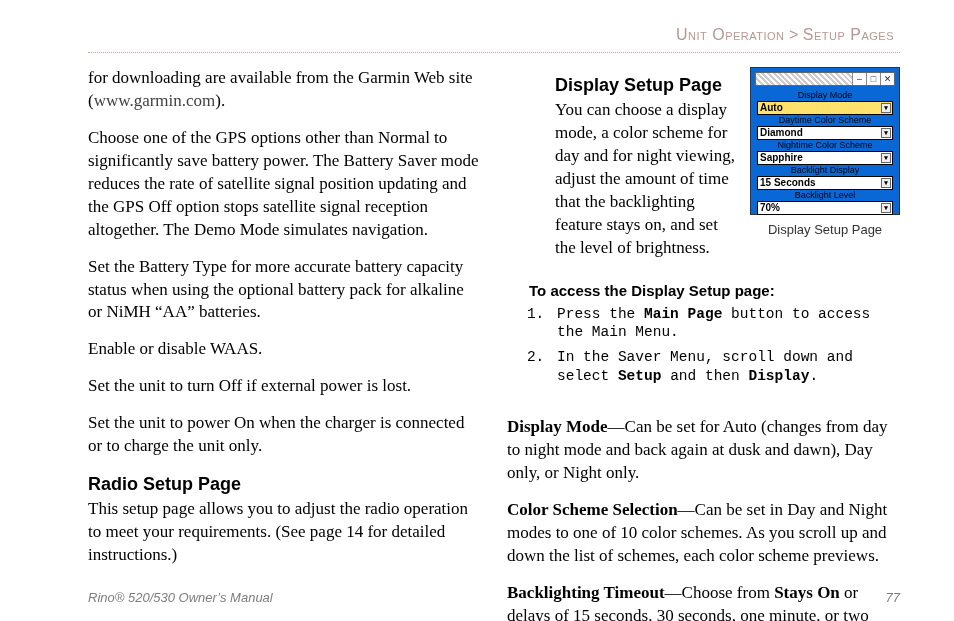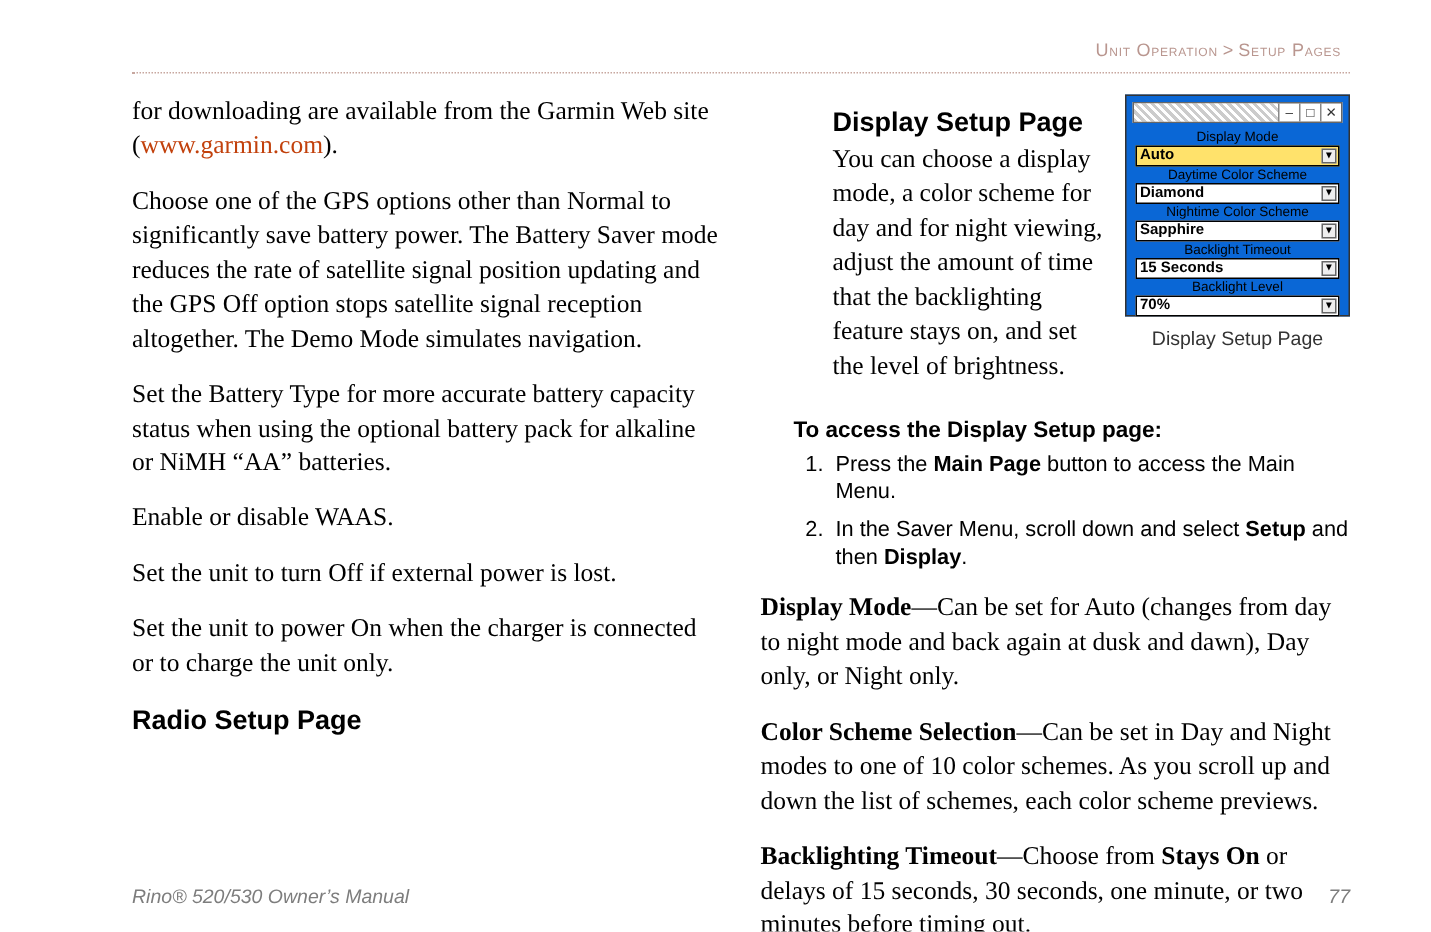--- a/index.html
+++ b/index.html
@@ -1,40 +1,40 @@
 <!DOCTYPE html>
 <html><head>
 <meta charset="utf-8">
 <style>
   * { box-sizing: border-box; margin: 0; padding: 0; }
   html, body { width: 954px; height: 621px; background: #fff; font-family: "Times New Roman", Times, serif; color: #000; }
   .page { position: relative; width: 954px; height: 621px; padding: 26px 54px 20px 88px; }
-  .breadcrumb { text-align: right; font-family: Arial, Helvetica, sans-serif; font-size: 12px; color: #b9968f; padding-right: 6px; padding-bottom: 5px; }
+  .breadcrumb { text-align: right; font-family: Arial, Helvetica, sans-serif; font-size: 16px; color: #b9968f; padding-right: 6px; padding-bottom: 5px; }
   .breadcrumb .sep { color: #b9968f; }
   .dotted { border: none; border-top: 1px dotted #c7a79f; margin-bottom: 14px; margin-top: 3px; }
   .columns { display: flex; gap: 26px; }
   .col { flex: 1; font-size: 17px; line-height: 1.35; }
   .col p { margin-bottom: 14px; }
-  .link { color: #c2410c; }
+  .link { color: #404040; }
   .h2 { font-family: Arial, Helvetica, sans-serif; font-weight: bold; font-size: 18px; margin-top: 6px; margin-bottom: 2px; }
   .right-top { display: flex; gap: 14px; margin-bottom: 8px; margin-left: 48px; }
   .right-top .intro { flex: 1; }
   .fig { width: 150px; text-align: center; font-family: Arial, Helvetica, sans-serif; font-size: 13px; color: #333; }
   .fig .caption { margin-top: 6px; }
   .device { width: 150px; height: 148px; background: #0a67d6; border: 1px solid #333; position: relative; }
   .titlebar { position: absolute; top: 4px; left: 4px; right: 4px; height: 14px; background: #fff; border: 1px solid #666; display: flex; }
   .titlebar .tleft { flex: 1; background: repeating-linear-gradient(45deg,#ccc,#ccc 2px,#fff 2px,#fff 4px);}
   .titlebar .ticon { width: 14px; height: 12px; border-left: 1px solid #888; display:flex; align-items:center; justify-content:center; font-size:9px;}
   .panel { position: absolute; top: 22px; left: 6px; right: 6px; bottom: 6px; display: flex; flex-direction: column; gap: 0; }
   .lbl { font-family: Arial, Helvetica, sans-serif; font-size: 9px; color: #000; line-height: 1; padding: 1px 0; }
   .field { height: 14px; background: #fff; border: 1px solid #000; font-family: Arial, Helvetica, sans-serif; font-size: 10px; font-weight: bold; color: #000; padding: 0 2px; display: flex; align-items: center; position: relative; }
   .field.selected { background: #ffe26b; }
   .field .arrow { position: absolute; right: 1px; top: 1px; width: 10px; height: 10px; border: 1px solid #666; background: #eee; font-size: 7px; display: flex; align-items: center; justify-content: center; }
   .instr-head { font-family: Arial, Helvetica, sans-serif; font-weight: bold; font-size: 15px; margin: 2px 0 4px 22px; line-height:1.25; }
-  ol.steps { font-family: Liberation Sans, sans-serif; font-size: 14.5px; list-style: decimal; margin-left: 46px; margin-bottom: 12px; }
+  ol.steps { font-family: Liberation Mono, monospace; font-size: 14.5px; list-style: decimal; margin-left: 46px; margin-bottom: 30px; }
   ol.steps li { margin-bottom: 6px; padding-left: 4px; line-height:1.3; }
   .term { font-weight: bold; }
   .bterm { font-weight: bold; }
   .footer { position: absolute; bottom: 16px; left: 88px; right: 54px; display: flex; justify-content: space-between; font-family: Arial, Helvetica, sans-serif; font-size: 13px; font-style: italic; color: #7d7d7d; }
   .footer .pnum { font-style: italic; }
   .sc { font-variant: small-caps; letter-spacing: 0.5px; }
 </style>
 </head>
 <body>
 <div class="page">
@@ -51,20 +51,21 @@
     <div class="col">
       <p>
         <span>for downloading are available from the Garmin Web site (</span><span class="link">www.garmin.com</span><span>).</span>
       </p>
       <p>Choose one of the GPS options other than Normal to significantly save battery power. The Battery Saver mode reduces the rate of satellite signal position updating and the GPS Off option stops satellite signal reception altogether. The Demo Mode simulates navigation.</p>
       <p>Set the Battery Type for more accurate battery capacity status when using the optional battery pack for alkaline or NiMH “AA” batteries.</p>
       <p>Enable or disable WAAS.</p>
       <p>Set the unit to turn Off if external power is lost.</p>
       <p>Set the unit to power On when the charger is connected or to charge the unit only.</p>
       <div class="h2">Radio Setup Page</div>
+      <p>This setup page allows you to adjust the radio operation to meet your requirements. (See page 14 for detailed instructions.)</p>
     </div>
 
     <div class="col">
       <div class="right-top">
         <div class="intro">
           <div class="h2">Display Setup Page</div>
           <p>You can choose a display mode, a color scheme for day and for night viewing, adjust the amount of time that the backlighting feature stays on, and  set the level of brightness.</p>
         </div>
         <div class="fig">
           <div class="device">
@@ -83,21 +84,21 @@
               <div class="lbl">Daytime Color Scheme</div>
               <div class="field">
                   <span>Diamond</span>
                   <span class="arrow">▾</span>
                 </div>
               <div class="lbl">Nightime Color Scheme</div>
               <div class="field">
                   <span>Sapphire</span>
                   <span class="arrow">▾</span>
                 </div>
-              <div class="lbl">Backlight Timeout</div>
+              <div class="lbl">Backlight Display</div>
               <div class="field">
                   <span>15 Seconds</span>
                   <span class="arrow">▾</span>
                 </div>
               <div class="lbl">Backlight Level</div>
               <div class="field">
                   <span>70%</span>
                   <span class="arrow">▾</span>
                 </div>
             </div>

